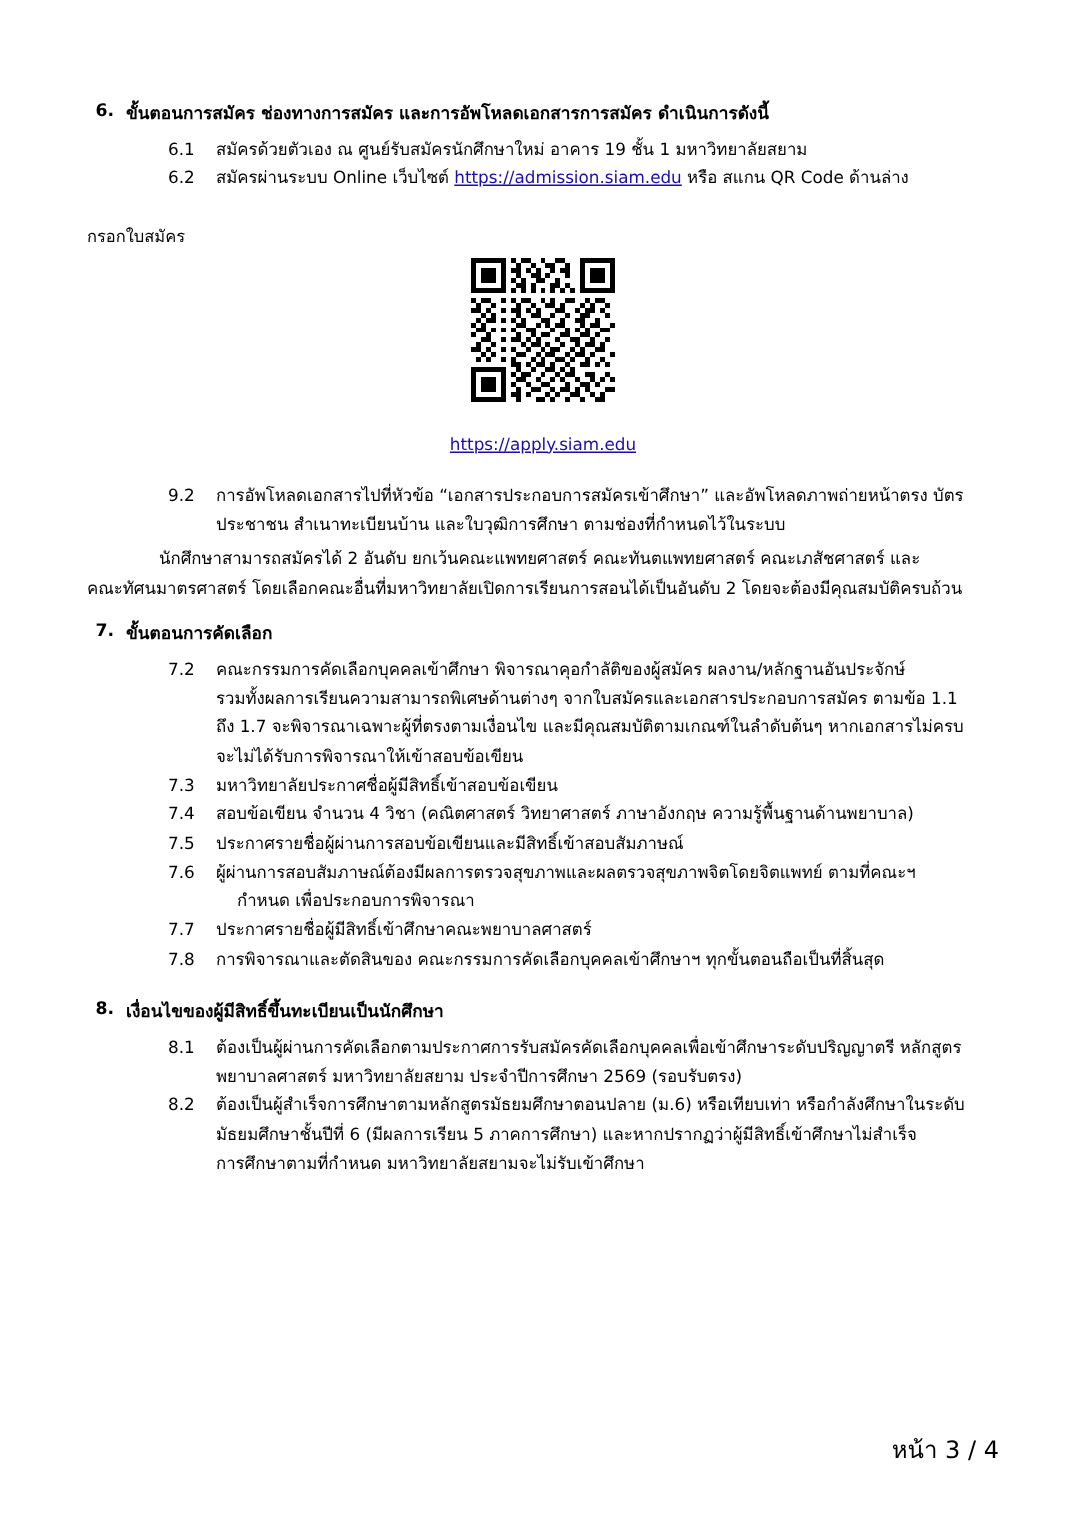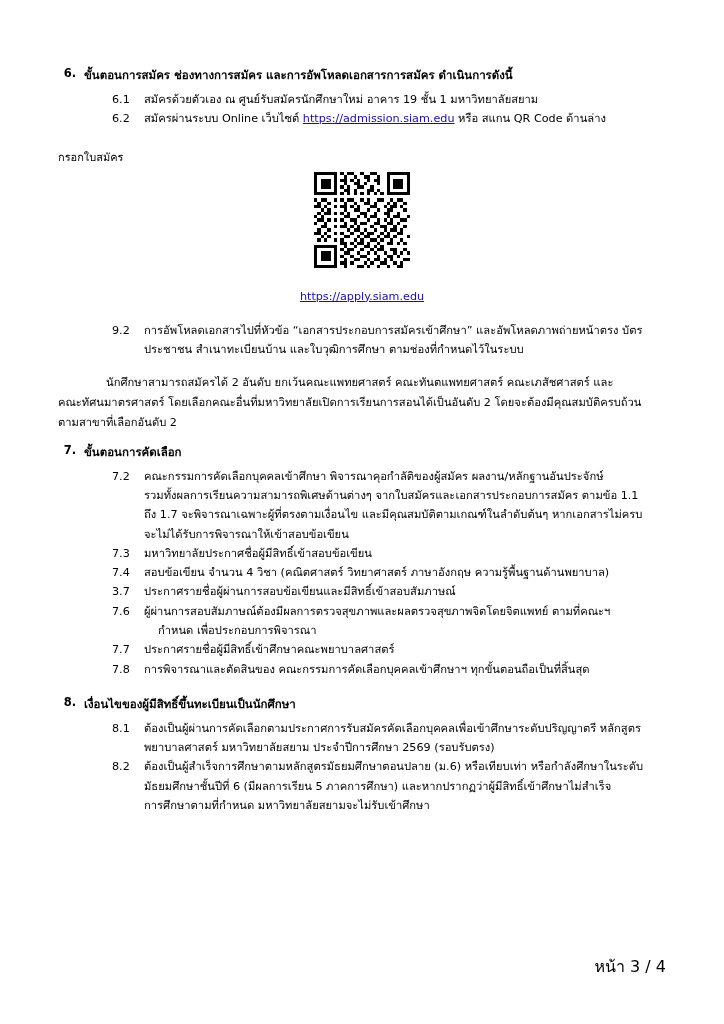--- a/index.html
+++ b/index.html
@@ -48,21 +48,21 @@
     flex: 0 0 34px;
     padding-left: 2px;
     box-sizing: border-box;
   }
   .item-body {
     flex: 1;
   }
   .para {
     font-size: 11.2px;
     line-height: 1.78;
-    margin-top: 14px;
+    margin-top: 4px;
   }
   .para-indent {
     text-indent: 48px;
   }
   .link {
     color: #1a0dab;
     text-decoration: underline;
   }
   .qr-caption {
     font-size: 11px;
@@ -374,21 +374,20 @@
       <div class="item-body">
         <div>การอัพโหลดเอกสารไปที่หัวข้อ “เอกสารประกอบการสมัครเข้าศึกษา” และอัพโหลดภาพถ่ายหน้าตรง บัตร</div>
         <div>ประชาชน สำเนาทะเบียนบ้าน และใบวุฒิการศึกษา ตามช่องที่กำหนดไว้ในระบบ</div>
       </div>
     </div>
   </div>
 
   <div class="para">
     <div class="para-indent">นักศึกษาสามารถสมัครได้ 2 อันดับ ยกเว้นคณะแพทยศาสตร์ คณะทันตแพทยศาสตร์ คณะเภสัชศาสตร์    และ</div>
     <div>คณะทัศนมาตรศาสตร์ โดยเลือกคณะอื่นที่มหาวิทยาลัยเปิดการเรียนการสอนได้เป็นอันดับ 2 โดยจะต้องมีคุณสมบัติครบถ้วน</div>
-    <div>ตามสาขาที่เลือกอันดับ 2</div>
   </div>
 
   <div class="gap-sm"></div>
 
   <div class="sec-head">
     <div class="sec-num">7.</div>
     <div class="sec-title">ขั้นตอนการคัดเลือก</div>
   </div>
 
   <div class="gap-sm"></div>
@@ -409,21 +408,21 @@
       <div class="item-num">7.3</div>
       <div class="item-body">มหาวิทยาลัยประกาศชื่อผู้มีสิทธิ์เข้าสอบข้อเขียน</div>
     </div>
 
     <div class="item">
       <div class="item-num">7.4</div>
       <div class="item-body">สอบข้อเขียน จำนวน 4 วิชา (คณิตศาสตร์ วิทยาศาสตร์ ภาษาอังกฤษ ความรู้พื้นฐานด้านพยาบาล)</div>
     </div>
 
     <div class="item">
-      <div class="item-num">3.7</div>
+      <div class="item-num">7.5</div>
       <div class="item-body">ประกาศรายชื่อผู้ผ่านการสอบข้อเขียนและมีสิทธิ์เข้าสอบสัมภาษณ์</div>
     </div>
 
     <div class="item">
       <div class="item-num">7.6</div>
       <div class="item-body">
         <div>ผู้ผ่านการสอบสัมภาษณ์ต้องมีผลการตรวจสุขภาพและผลตรวจสุขภาพจิตโดยจิตแพทย์ ตามที่คณะฯ</div>
         <div style="padding-left:14px">กำหนด เพื่อประกอบการพิจารณา</div>
       </div>
     </div>

